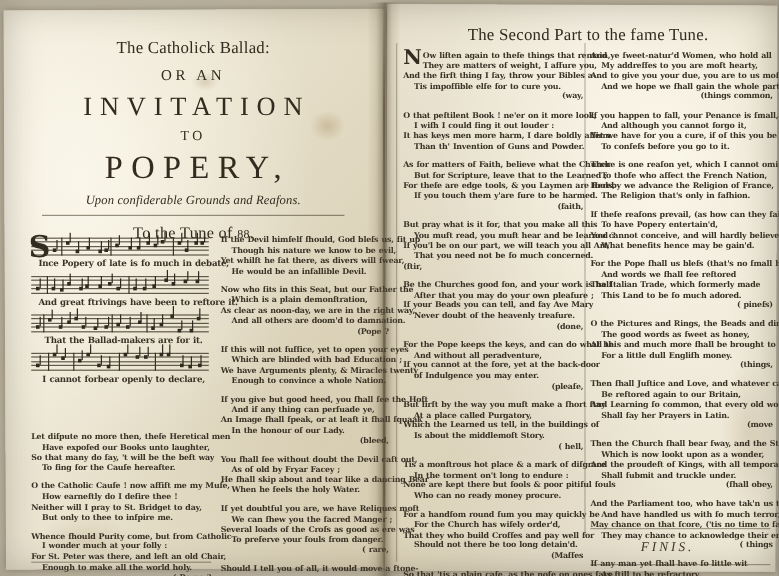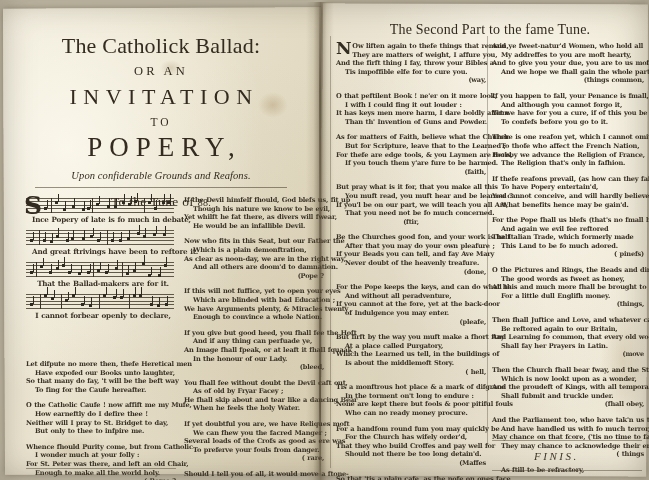--- a/index.html
+++ b/index.html
@@ -75,21 +75,21 @@
   }
 
   
   #title-block {
     position: absolute;
     left: 18px; top: 34px; width: 286px;
     text-align: center;
     color: #332b1f;
   }
   #title-main {
-    font-size: 22px;
+    font-size: 14px;
     letter-spacing: 0.2px;
     line-height: 1.05;
   }
   #title-or-an {
     font-size: 12.5px;
     letter-spacing: 3.2px;
     margin-top: 7px;
   }
   #title-invitation {
     font-size: 22px;
@@ -489,21 +489,21 @@
         <div class="line ind"><span>But for Scripture, leave that to the Learned ;</span></div>
         <div class="line"><span>For thefe are edge tools, &amp; you Laymen are fools,</span></div>
         <div class="line ind"><span>If you touch them y'are fure to be harmed.</span></div>
         <div class="line" style="text-align: right;">(faith,</div>
       </div>
       <div class="stanza">
         <div class="line"><span>But pray what is it for,  that you make all this</span></div>
         <div class="line ind"><span>You muft read, you muft hear and be learned ?</span></div>
         <div class="line"><span>If you'l be on our part, we will teach you all Art,</span></div>
         <div class="line ind"><span>That you need not be fo much concerned.</span></div>
-        <div class="line" style="text-align: center;">(ftir,</div>
+        <div class="line" style="text-align: left;">(ftir,</div>
       </div>
       <div class="stanza">
         <div class="line"><span>Be the Churches good fon, and your work is half</span></div>
         <div class="line ind"><span>After that you may do your own pleafure ;</span></div>
         <div class="line"><span>If your Beads you can tell, and fay Ave Mary</span></div>
         <div class="line ind"><span>Never doubt of the heavenly treafure.</span></div>
         <div class="line" style="text-align: right;">(done,</div>
       </div>
       <div class="stanza">
         <div class="line"><span>For the Pope keeps the keys, and can do what he</span></div>
@@ -557,21 +557,21 @@
         <div class="line ind"><span>The Religion that's only in fafhion.</span></div>
       </div>
       <div class="stanza">
         <div class="line"><span>If thefe reafons prevail, (as how can they fail ? )</span></div>
         <div class="line ind"><span>To have Popery entertain'd,</span></div>
         <div class="line"><span>You cannot conceive, and will hardly believe,</span></div>
         <div class="line ind"><span>What benefits hence may be gain'd.</span></div>
       </div>
       <div class="stanza">
         <div class="line"><span>For the Pope fhall us blefs (that's no fmall hap-</span></div>
-        <div class="line ind"><span>And again we evil fee reftored</span></div>
+        <div class="line ind"><span>And words we fhall fee reftored</span></div>
         <div class="line"><span>The Italian Trade, which formerly made</span></div>
         <div class="line ind"><span>This Land to be fo much adored.</span></div>
         <div class="line" style="text-align: right;">( pinefs)</div>
       </div>
       <div class="stanza">
         <div class="line"><span>O the Pictures and Rings, the Beads and dint</span></div>
         <div class="line ind"><span>The good words as fweet as honey,</span></div>
         <div class="line"><span>All this and much more fhall be brought to our</span></div>
         <div class="line ind"><span>For a little dull Englifh money.</span></div>
         <div class="line" style="text-align: right; padding-left: 42px;">(things,</div>
@@ -591,20 +591,21 @@
         <div class="line" style="text-align: right;">(fhall obey,</div>
       </div>
       <div class="stanza">
         <div class="line"><span>And the Parliament too, who have tak'n us to do</span></div>
         <div class="line ind"><span>And have handled us with fo much terror,</span></div>
         <div class="line"><span>May chance on that fcore, ('tis no time to fay more)</span></div>
         <div class="line ind"><span>They may chance to acknowledge their error.</span></div>
         <div class="line" style="text-align: right;">( things</div>
       </div>
       <div class="stanza">
+        <div class="line"><span>If any man yet fhall have fo little wit</span></div>
         <div class="line ind"><span>As ftill to be refractory,</span></div>
       </div>
     </div>
   <div id="finis">FINIS.</div>
 
   <div class="rule-v" style="left:330px;top:36px;height:432px;"></div>
   <div class="rule-v" style="left:487px;top:36px;height:410px;"></div>
   <div class="rule-h" style="left:492px;top:440px;width:150px;"></div>
   <div class="rule-h" style="left:492px;top:470px;width:150px;"></div>
   <div class="rule-h" style="left:26px;top:468px;width:150px;"></div>

